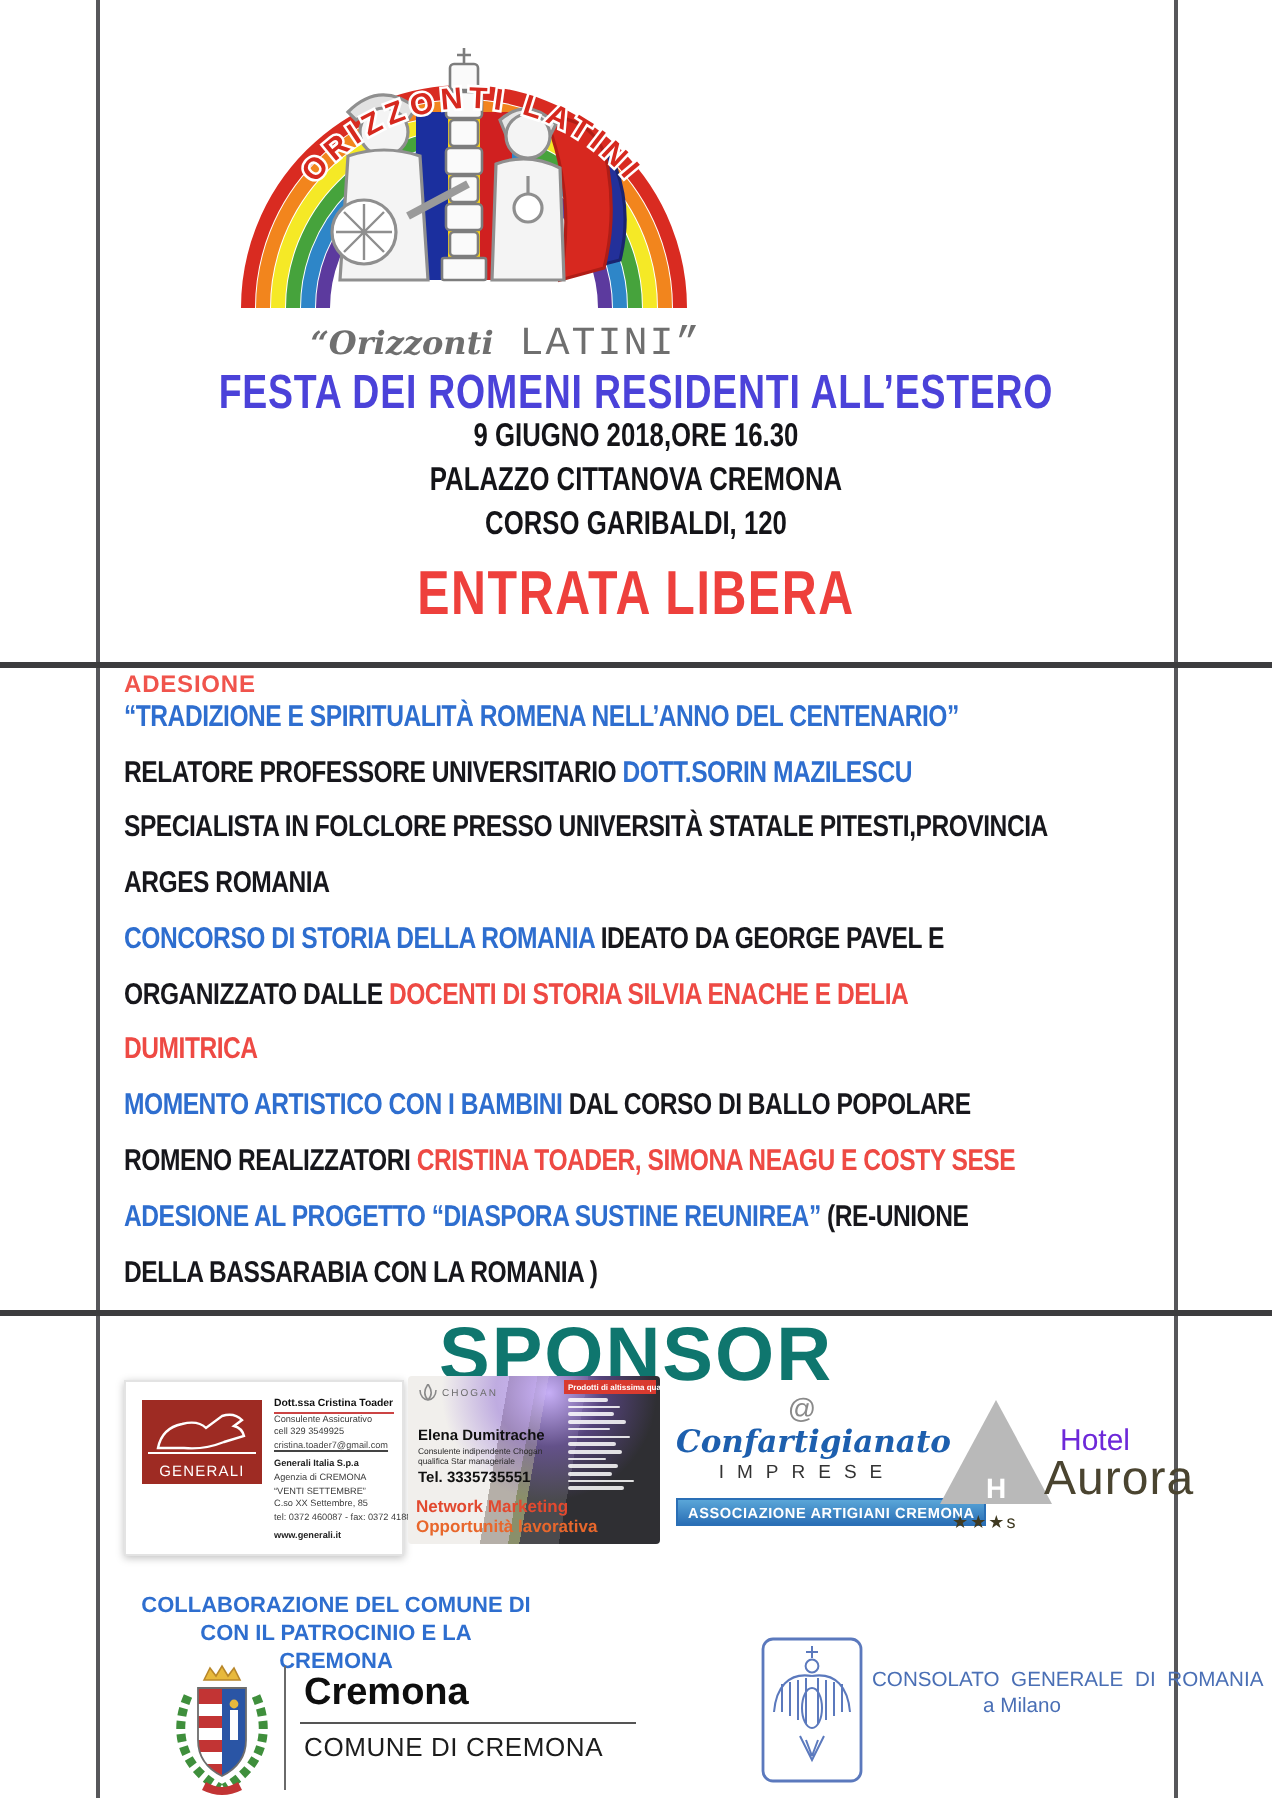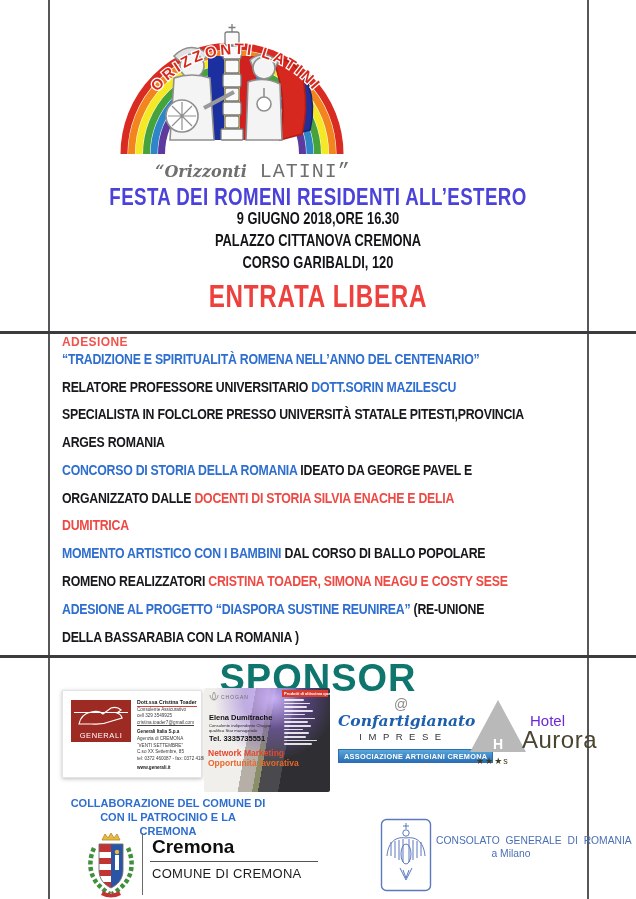--- a/index.html
+++ b/index.html
@@ -27,28 +27,28 @@
   .oriz-caption{text-align:center;padding-left:42px;margin-top:2px;color:#6f6f6f;white-space:nowrap;}
   .oriz-script{font-family:"DejaVu Serif",serif;font-style:italic;font-weight:bold;font-size:16px;text-align:center;}
   .oriz-caps{font-family:Liberation Mono, monospace;font-size:20px;letter-spacing:1px;}
   
   .centenary{position:absolute;left:362px;top:20px;width:190px;}
   
   .gcard{position:absolute;left:62px;top:690px;width:138px;height:86px;background:#fff;
          border:1px solid #e3e3e3;box-shadow:0 1px 4px rgba(0,0,0,.25);}
   .gred{position:absolute;left:8px;top:9px;width:60px;height:42px;background:#9e2b23;}
   .gred .gword{position:absolute;left:0;right:0;bottom:2px;text-align:center;color:#fff;
-               font-size:7.5px;letter-spacing:.6px;border-top:.5px solid #fff;padding-top:18px;margin:0 3px;}
+               font-size:7.5px;letter-spacing:.6px;border-top:.5px solid #fff;padding-top:4px;margin:0 3px;}
   .gtxt{position:absolute;left:74px;top:8px;width:60px;font-size:4.6px;line-height:6.6px;color:#3a3a3a;}
   .gtxt .l0{font-weight:bold;font-size:5.2px;color:#111;border-bottom:.5px solid #cc4444;display:inline-block;}
   .gtxt .l3{text-decoration:underline;color:#444;}
   .gtxt .l4{font-weight:bold;color:#222;margin-top:3px;}
   .gtxt .l9{font-weight:bold;color:#222;margin-top:3px;}
   .gtxt div{white-space:nowrap;}
-  .chogan{position:absolute;left:204px;top:688px;width:126px;height:104px;overflow:hidden;border-radius:2px;
+  .chogan{position:absolute;left:204px;top:688px;width:126px;height:84px;overflow:hidden;border-radius:2px;
     background:
       radial-gradient(circle at 56% 10%, rgba(205,180,255,.95), rgba(130,90,210,.45) 26%, rgba(80,60,140,0) 52%),
       linear-gradient(100deg,#f1efec 0 36%,#b5afa8 36% 46%,#8a8f6a 46% 50%,#4a4a4e 50% 64%,#2f2f33 64% 100%);}
   .ch-brandrow{position:absolute;left:5px;top:4px;display:flex;align-items:center;gap:2px;color:#777;}
   .ch-brand{font-size:5px;letter-spacing:1px;color:#6d6d6d;}
   .ch-name{position:absolute;left:5px;top:25px;font-weight:bold;font-size:7.5px;color:#101010;}
   .ch-role{position:absolute;left:5px;top:35px;font-size:4.2px;line-height:5px;color:#2a2a2a;}
   .ch-tel{position:absolute;left:5px;top:46px;font-weight:bold;font-size:7.5px;color:#101010;}
   .ch-nm{position:absolute;left:4px;top:60px;font-weight:bold;font-size:8.5px;color:#e2492f;}
   .ch-ol{position:absolute;left:4px;top:70px;font-weight:bold;font-size:8.5px;color:#e8672c;}

